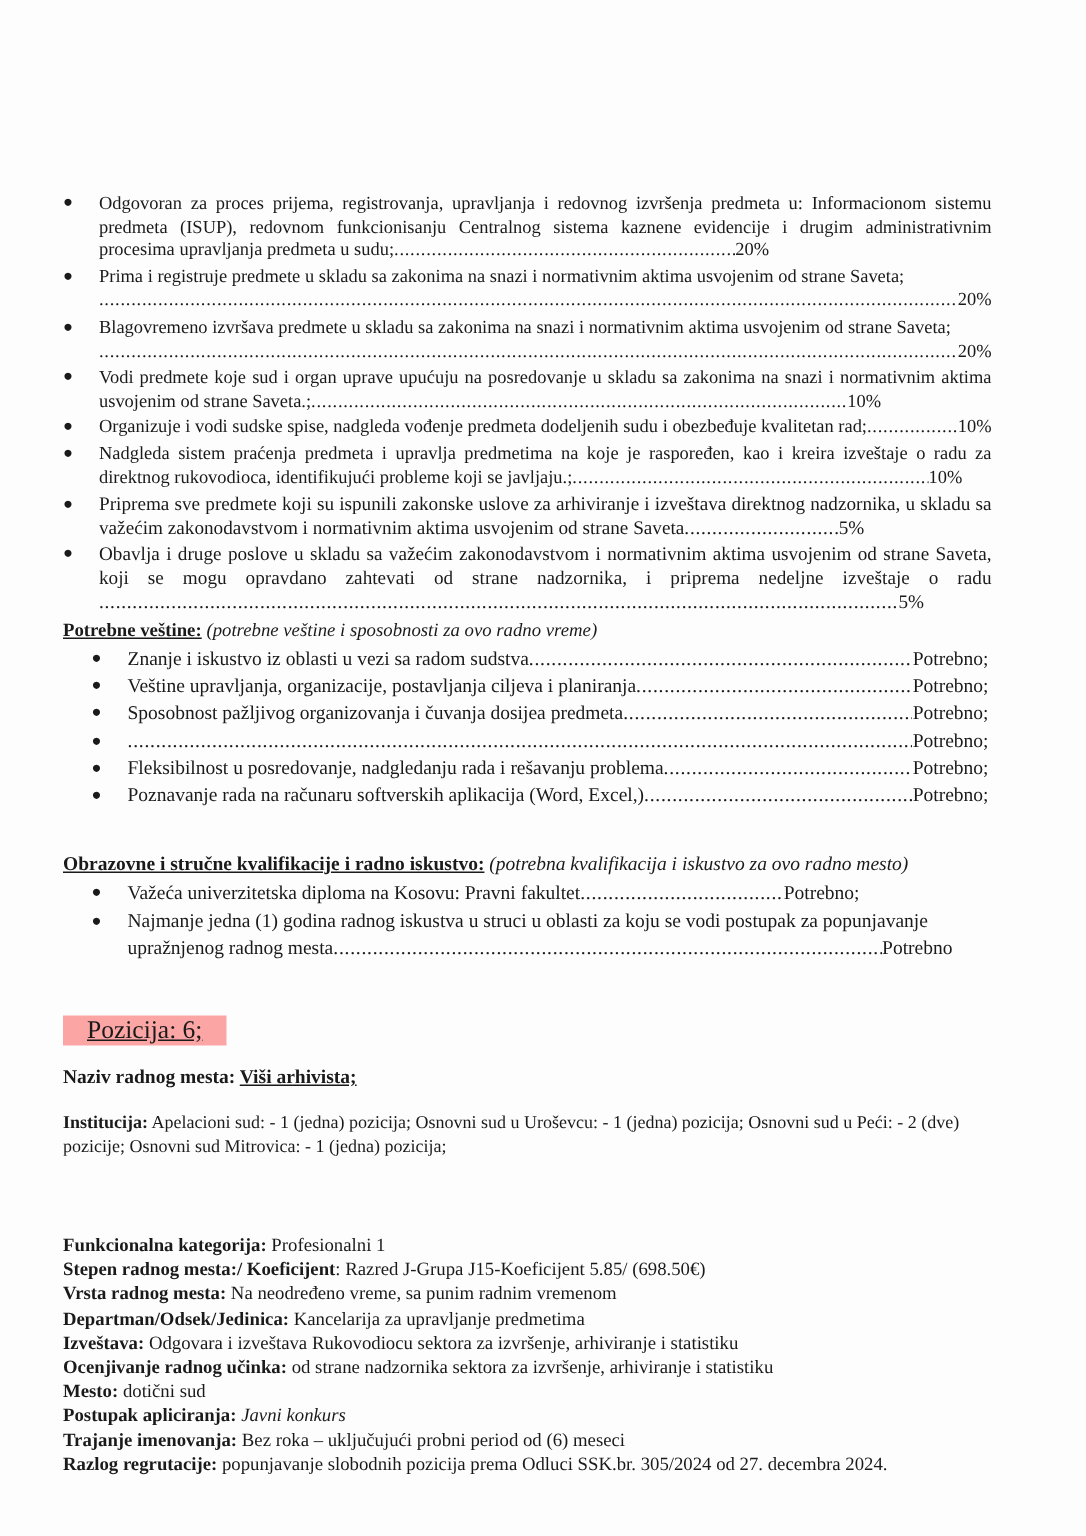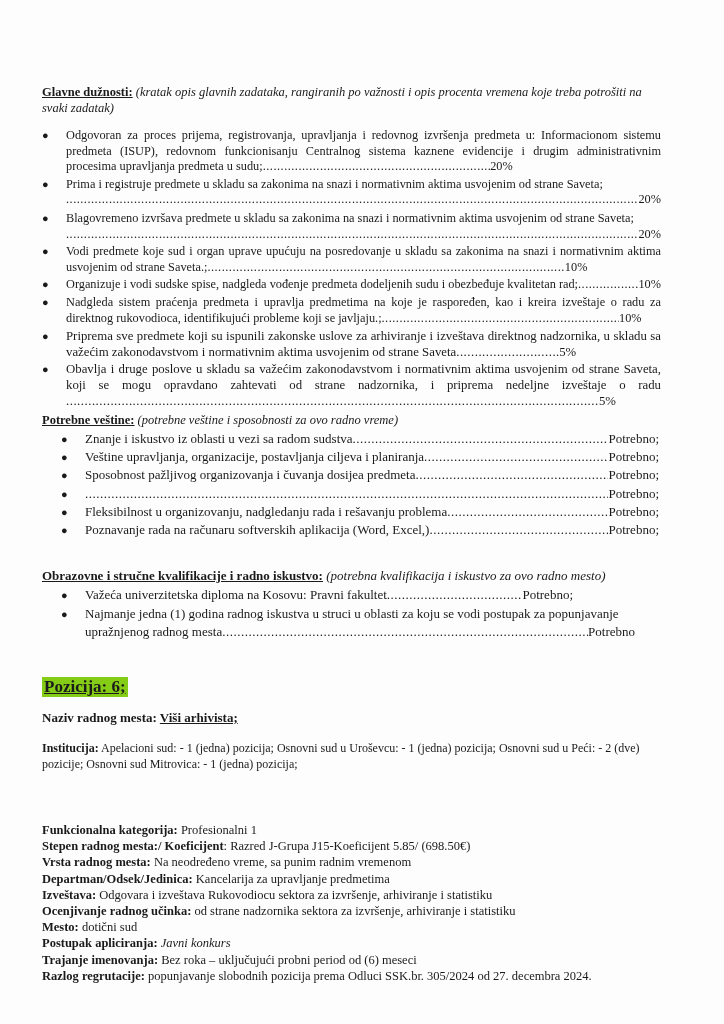--- a/index.html
+++ b/index.html
@@ -11,37 +11,34 @@
     .sec-title .note { font-style: italic; }
     ul.list { position: absolute; margin: 0; padding: 0; list-style: none; }
     ul.list li { position: relative; font-size: 12.3px; line-height: 15.6px; text-align: justify; }
     ul.list li .bullet { position: absolute; left: -24px; top: 0; font-size: 11px; }
     .row { display: flex; align-items: center; white-space: nowrap; }
     .row .lbl { flex: 0 0 auto; }
     .row .dots { flex: 1 1 auto; overflow: hidden; letter-spacing: 0.5px; }
     .row .dots::before { content: "........................................................................................................................................................................................................................................................................................."; }
     .row .val { flex: 0 0 auto; }
     .para { text-align: justify; }
-    .pos-head { position: absolute; left: 42px; top: 677px; font-size: 17px; font-weight: bold;
-                text-decoration: underline; background: #84cc16; padding: 0 2px; line-height: 20px; }
+    .pos-head { position: absolute; left: 42px; top: 677px; font-size: 17px; font-weight: normal;
+                text-decoration: underline; background: #fca5a5; padding: 0 16px; line-height: 20px; }
     .naziv { position: absolute; left: 42px; top: 710px; font-size: 13px; font-weight: bold; }
     .naziv .v { text-decoration: underline; }
     .inst { position: absolute; left: 42px; top: 740px; width: 618px; font-size: 12px; line-height: 16px; }
     .fields { position: absolute; left: 42px; top: 822px; width: 620px; font-size: 12.5px; line-height: 16.2px; }
     .fields b { font-weight: bold; }
     .fields .it { font-style: italic; }
   </style>
 </head>
 <body>
 
 <div class="page">
 
-  <div class="sec-title" style="top:84px; width:620px;">
-    <span class="h">Glavne dužnosti:</span><span class="note"> (kratak opis glavnih zadataka, rangiranih po važnosti i opis procenta vremena koje treba potrošiti na svaki zadatak)</span>
-  </div>
 
   <ul class="list" style="left:66px; top:128px; width:595px;">
     <li style="margin-bottom:0;">
       <span class="bullet">●</span>
       <span class="para">Odgovoran za proces prijema, registrovanja, upravljanja i redovnog izvršenja predmeta u: Informacionom sistemu predmeta (ISUP), redovnom funkcionisanju Centralnog sistema kaznene evidencije i drugim administrativnim procesima upravljanja predmeta u sudu;</span><span class="row" style="display:inline-flex;width:250px;vertical-align:baseline;">
           <span class="dots"></span>
           <span class="val">20%</span>
         </span>
     </li>
     <li style="margin-top:2px;">
@@ -129,21 +126,21 @@
     <li style="font-size:13px;line-height:18.2px;">
         <span class="bullet">●</span>
         <div class="row">
           <span class="dots"></span>
           <span class="val"> Potrebno;</span>
         </div>
       </li>
     <li style="font-size:13px;line-height:18.2px;">
         <span class="bullet">●</span>
         <div class="row">
-          <span class="lbl">Fleksibilnost u organizovanju, nadgledanju rada i rešavanju problema </span>
+          <span class="lbl">Fleksibilnost u posredovanje, nadgledanju rada i rešavanju problema </span>
           <span class="dots"></span>
           <span class="val">Potrebno;</span>
         </div>
       </li>
     <li style="font-size:13px;line-height:18.2px;">
         <span class="bullet">●</span>
         <div class="row">
           <span class="lbl">Poznavanje rada na računaru softverskih aplikacija (Word, Excel,)</span>
           <span class="dots"></span>
           <span class="val"> Potrebno;</span>

